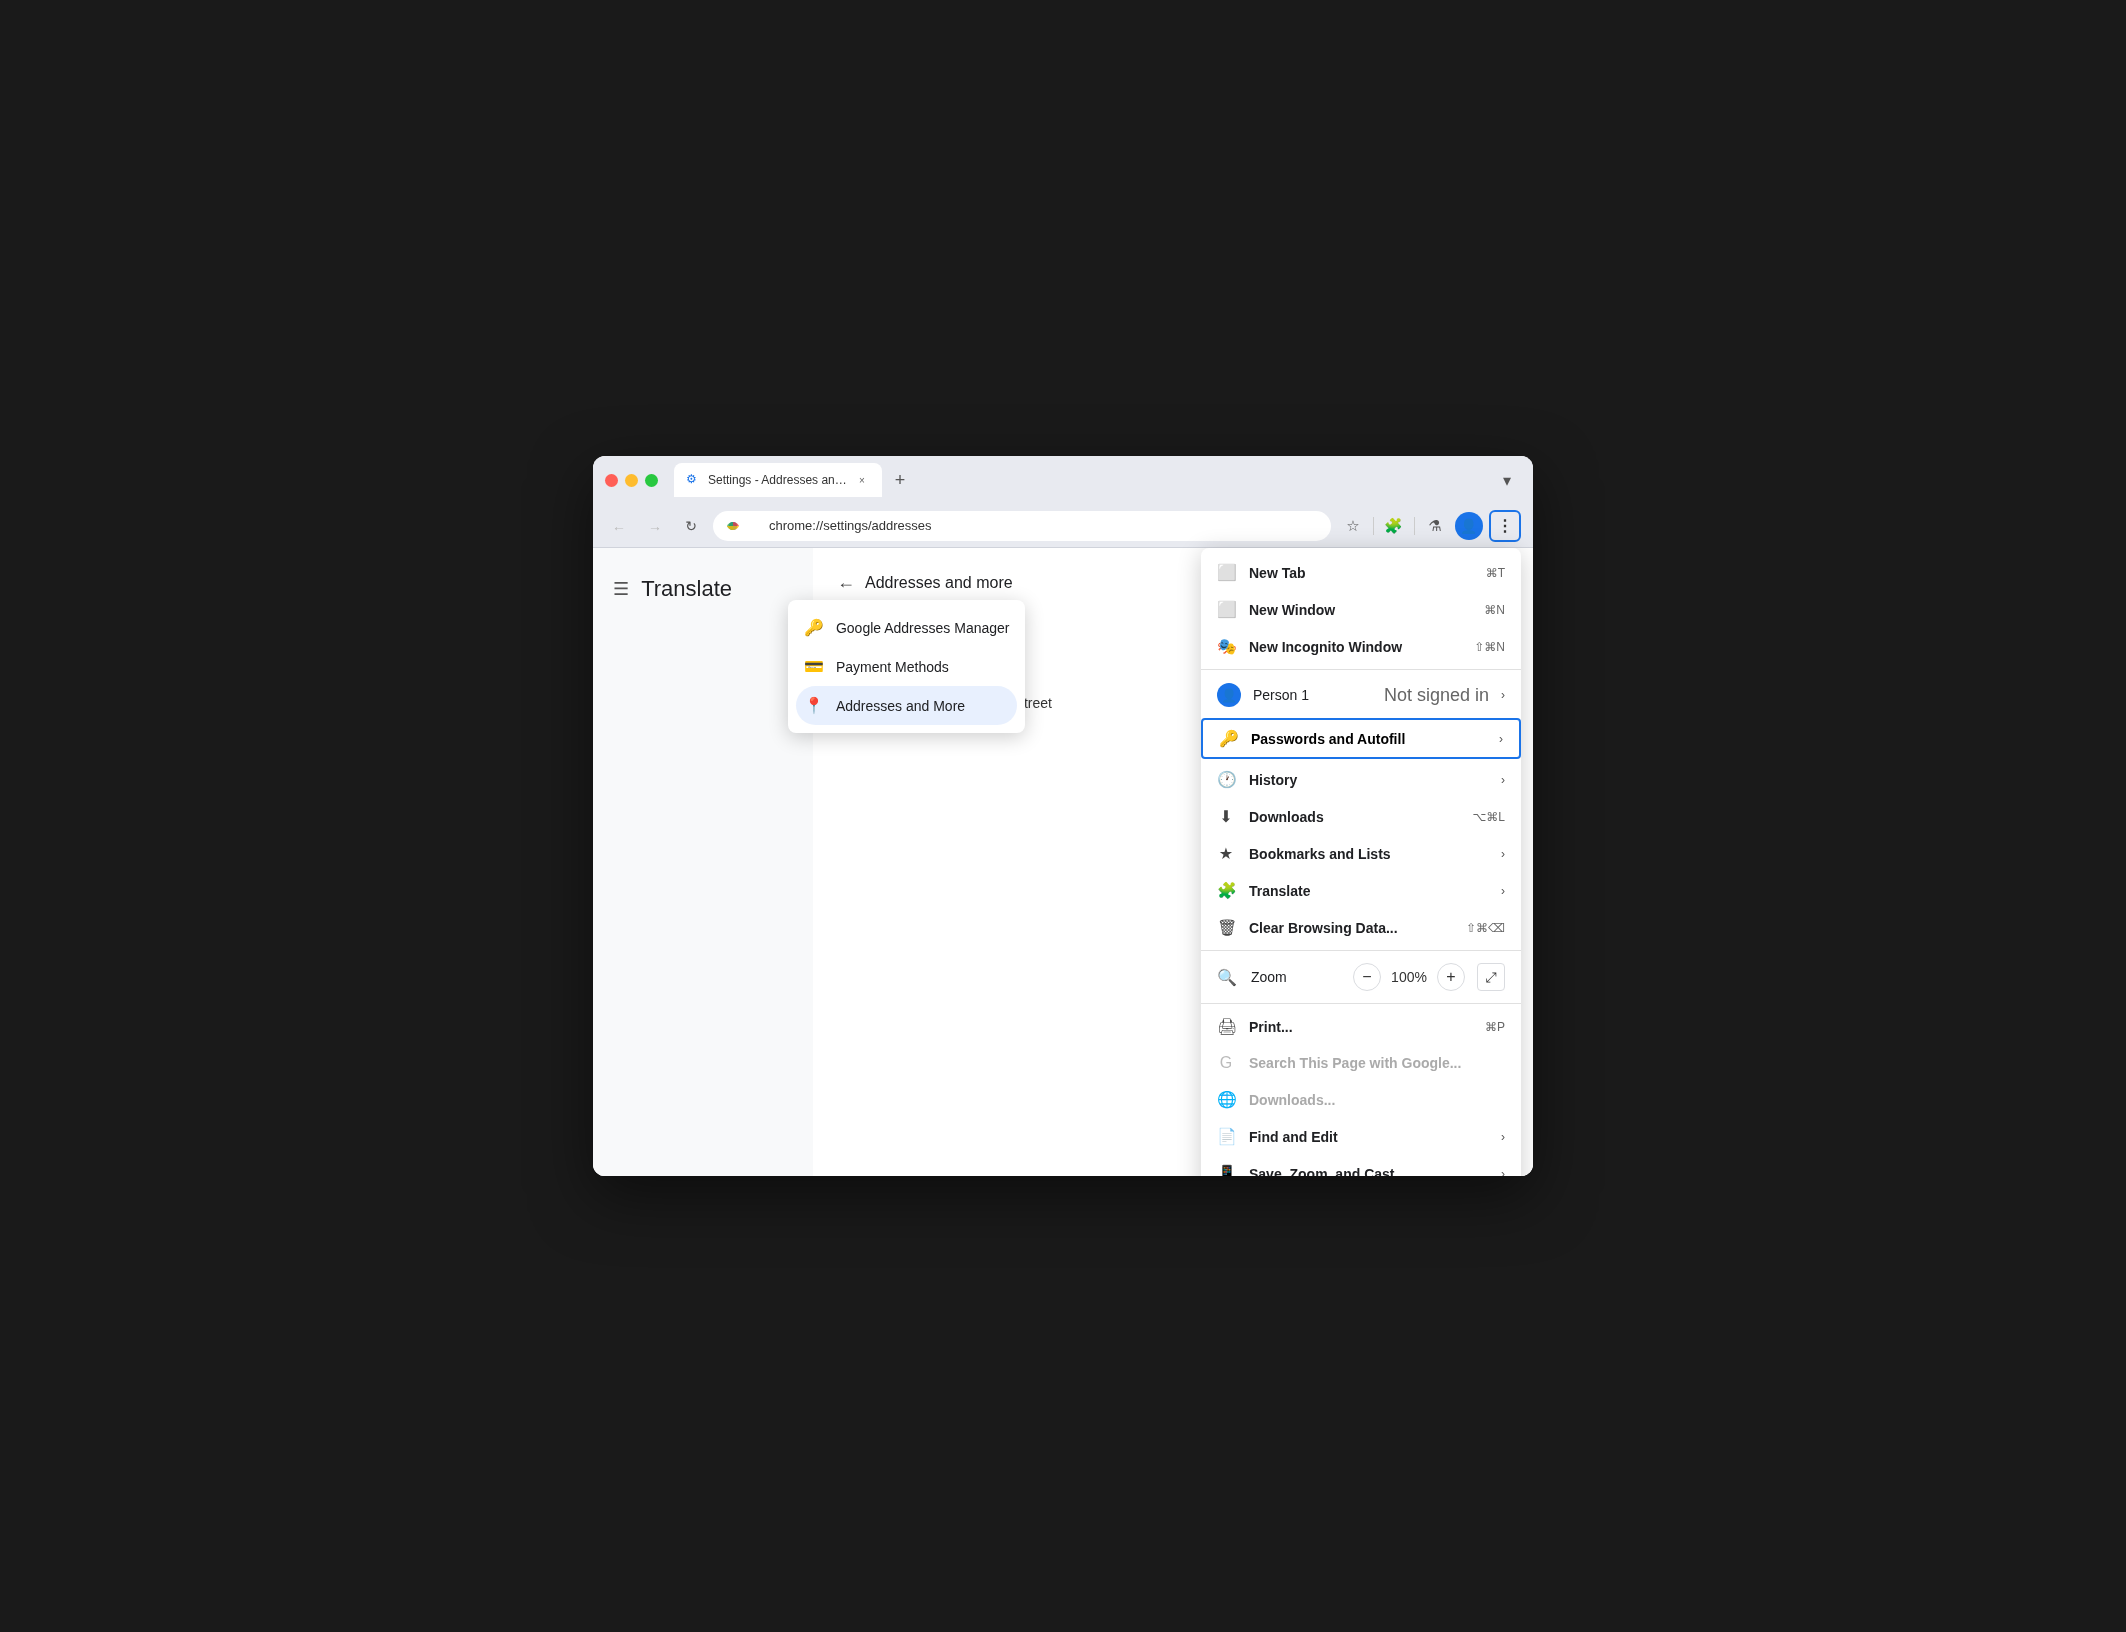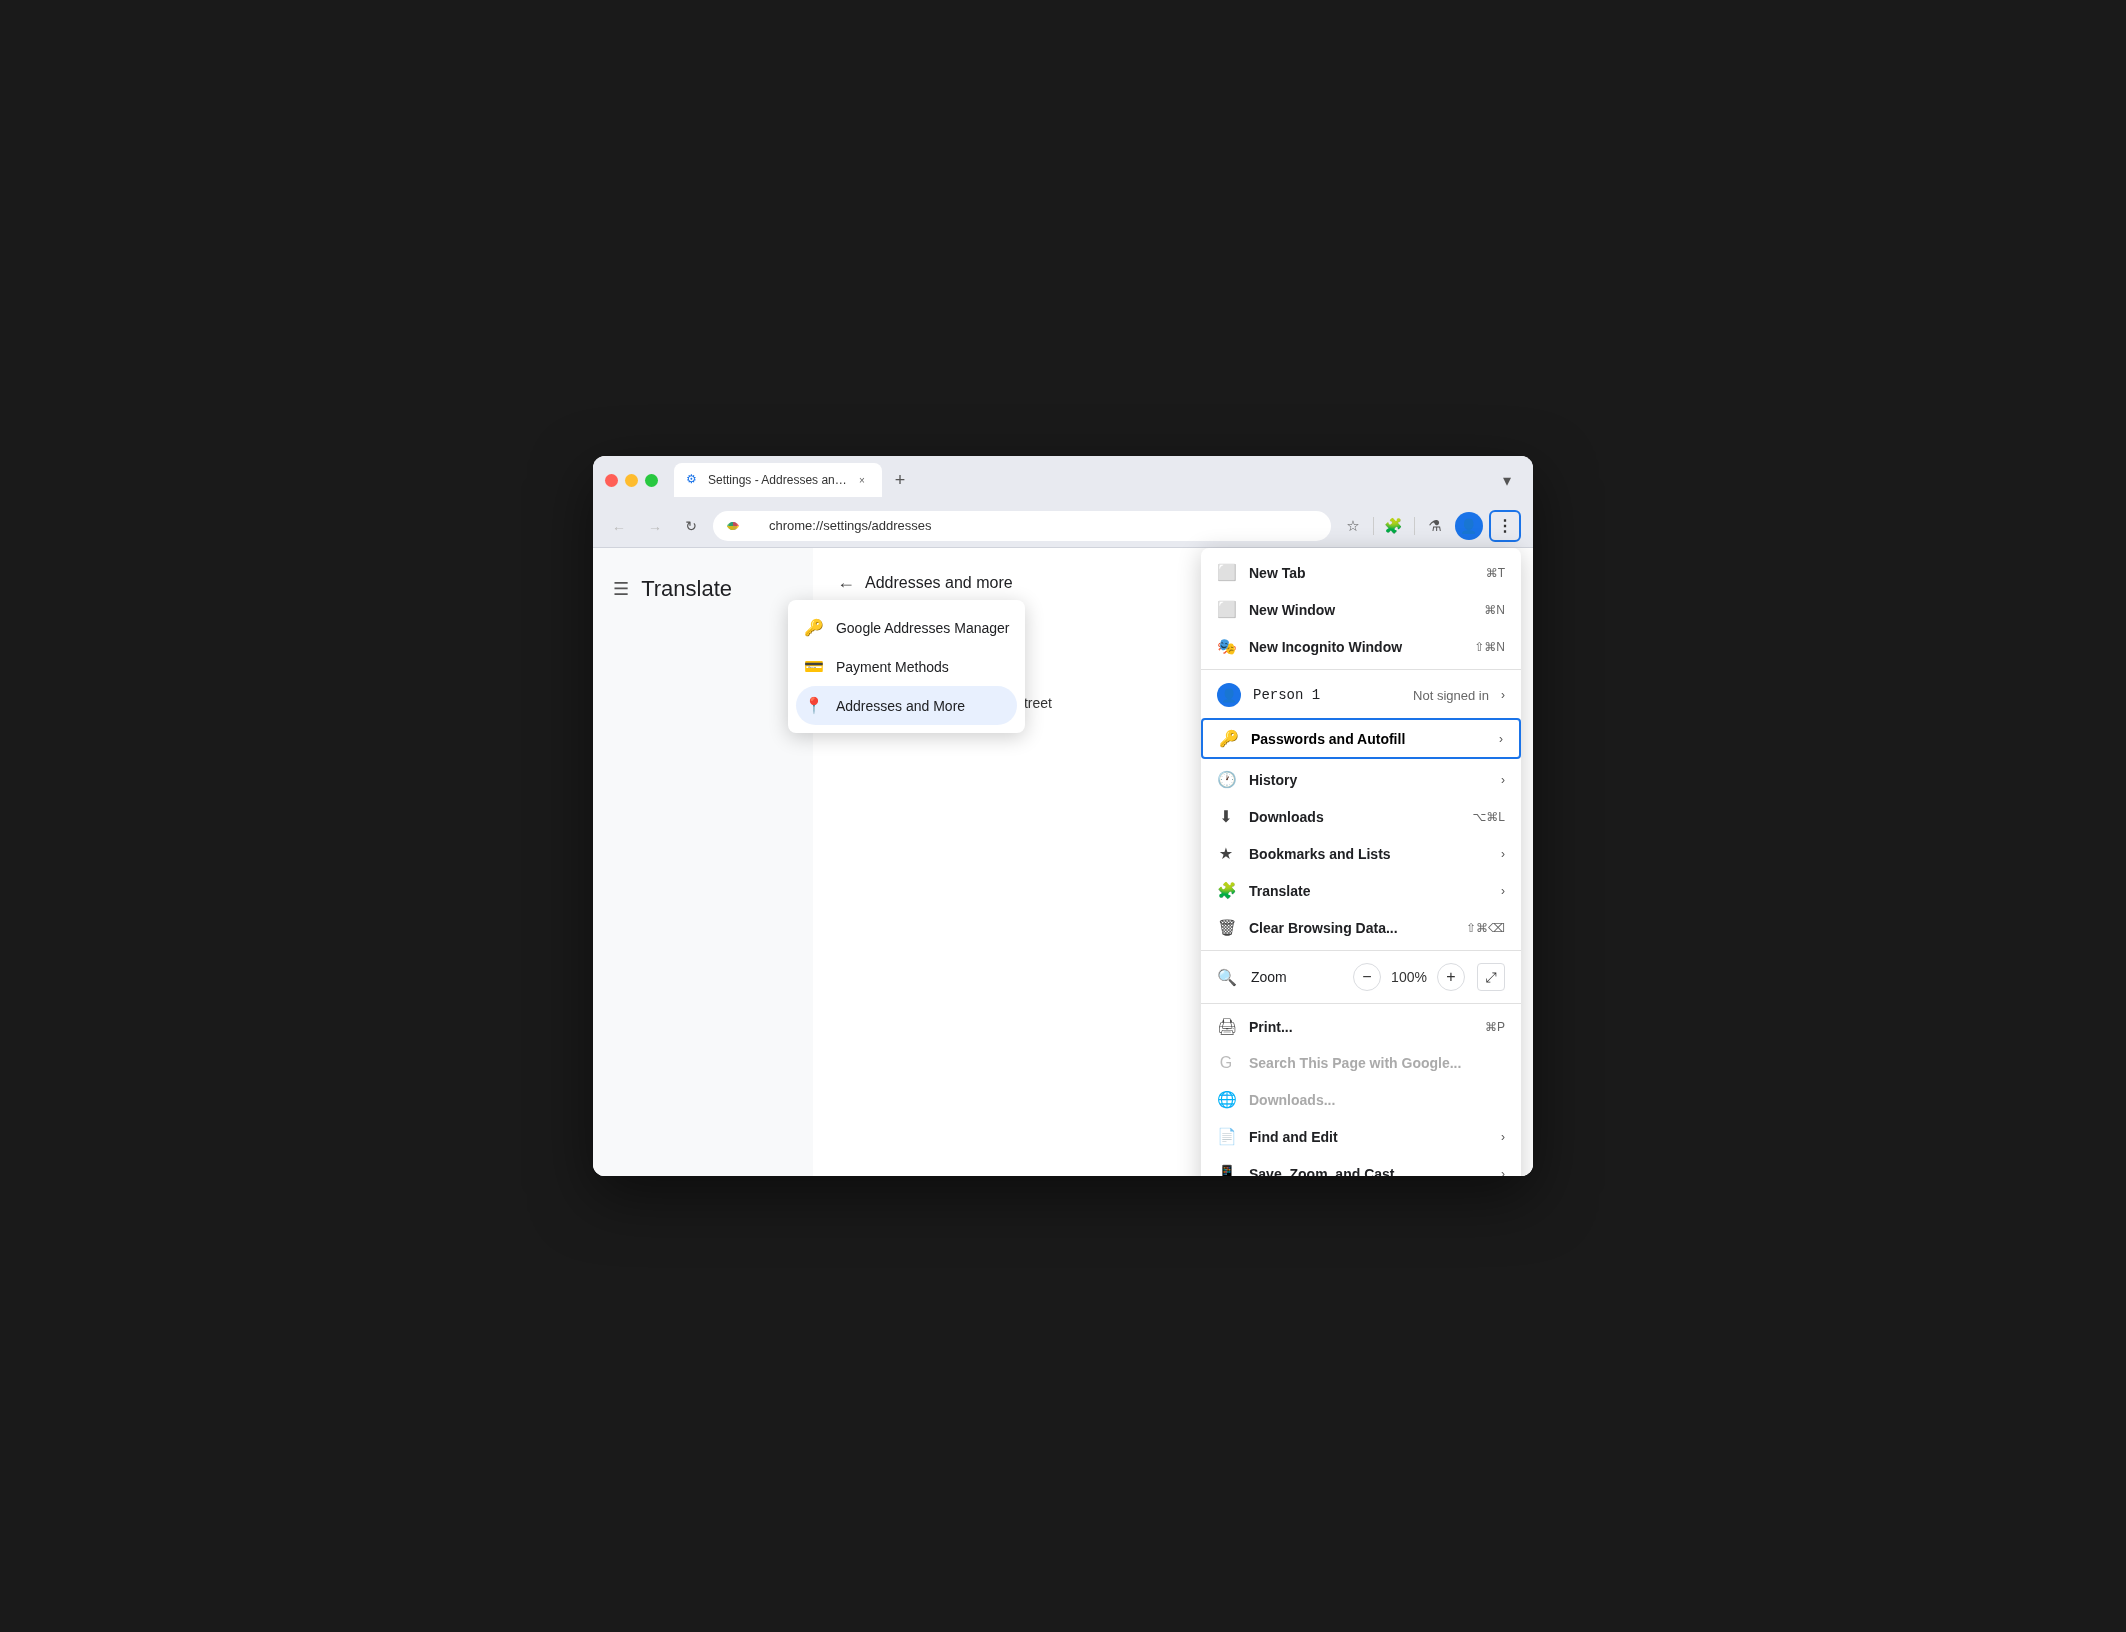--- a/index.html
+++ b/index.html
@@ -410,22 +410,22 @@
       height: 24px;
       border-radius: 50%;
       background: #1a73e8;
       display: flex;
       align-items: center;
       justify-content: center;
       color: #fff;
       font-size: 13px;
     }
 
-    .person-name { flex: 1; font-family: Liberation Mono, monospace; }
-    .person-status { color: #666; font-size: 13px; }
+    .person-name { flex: 1; }
+    .person-status { color: #666; font-size: 18px; }
 
     .passwords-autofill-item {
       display: flex;
       align-items: center;
       padding: 9px 16px;
       font-size: 14px;
       cursor: pointer;
       gap: 14px;
       border: 2px solid #1a73e8;
       border-radius: 4px;

